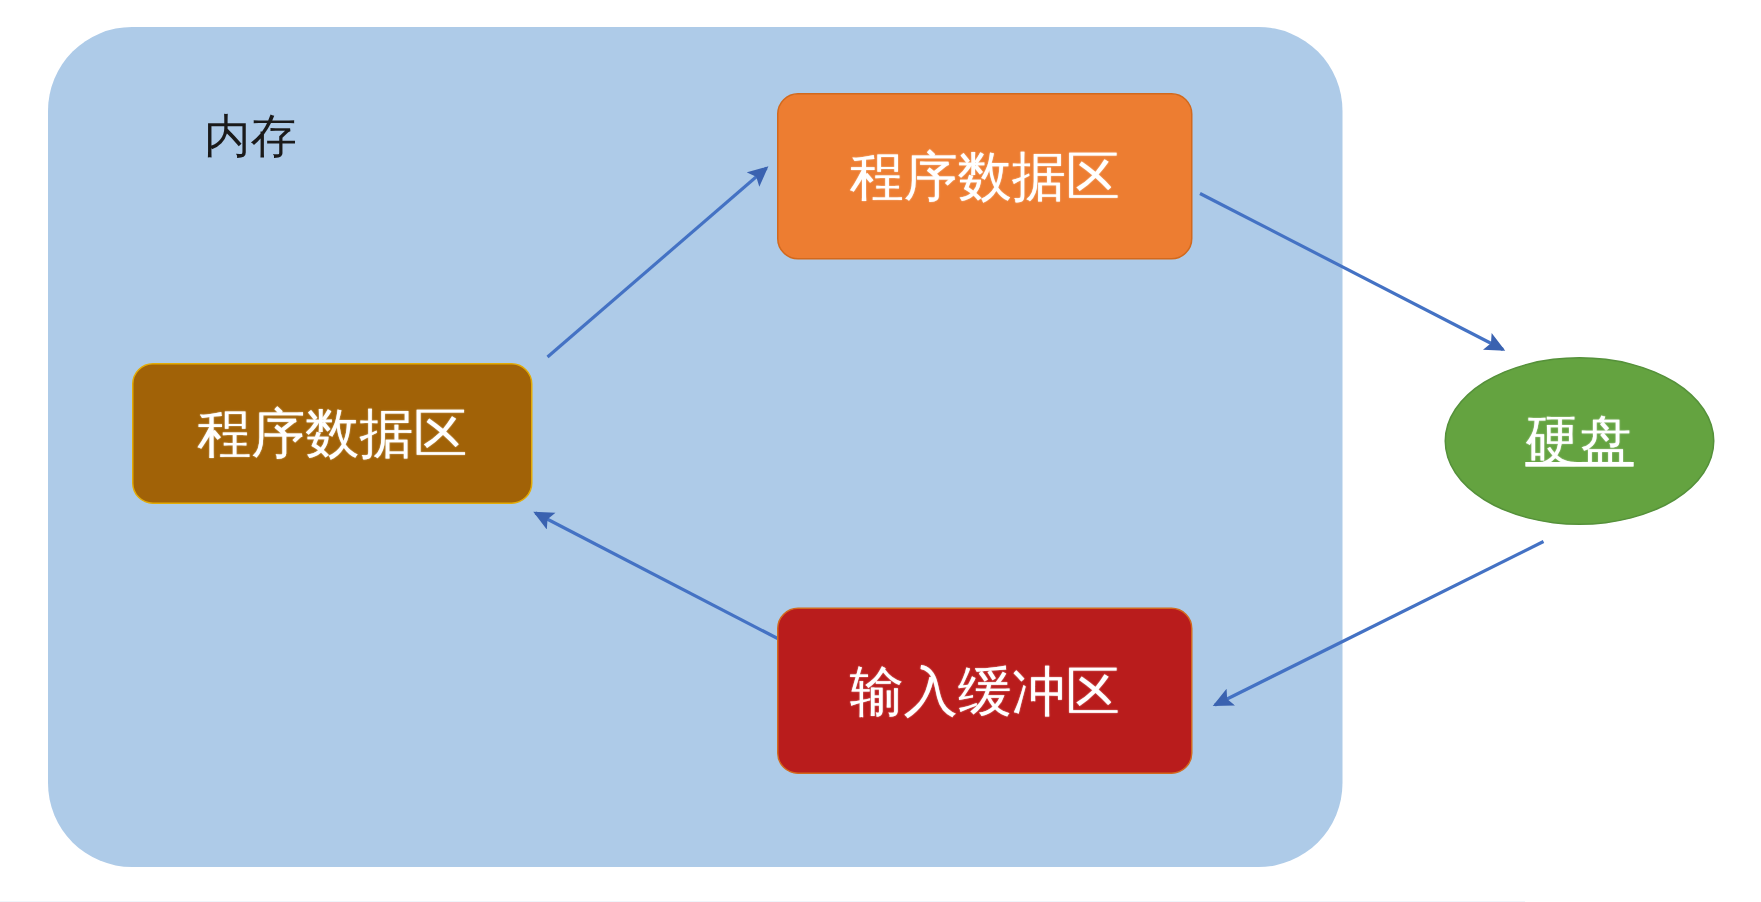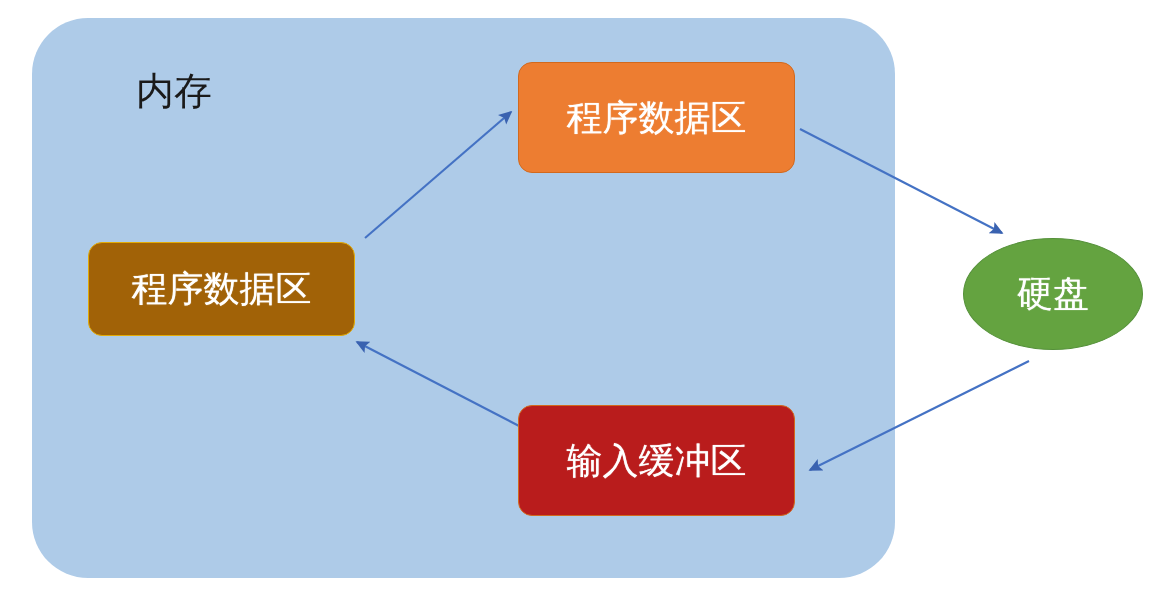--- a/index.html
+++ b/index.html
@@ -24,21 +24,21 @@
     top: 18px;
     width: 863px;
     height: 560px;
     background: #aecbe8;
     border-radius: 56px;
   }
   #memory-label {
     position: absolute;
     left: 136px;
     top: 71px;
-    font-size: 38px;
+    font-size: 31px;
     line-height: 40px;
     color: #1a1a1a;
     white-space: nowrap;
   }
   
   .node {
     position: absolute;
     display: flex;
     align-items: center;
     justify-content: center;
@@ -78,20 +78,21 @@
     text-align: right;
   }
   #hard-disk {
     left: 963px;
     top: 238px;
     width: 180px;
     height: 112px;
     background: #64a340;
     border: 1px solid #55913a;
     border-radius: 50%;
+    text-decoration: underline;
   }
   
   #arrow-layer {
     position: absolute;
     left: 0;
     top: 0;
     width: 1174px;
     height: 601px;
     pointer-events: none;
   }

